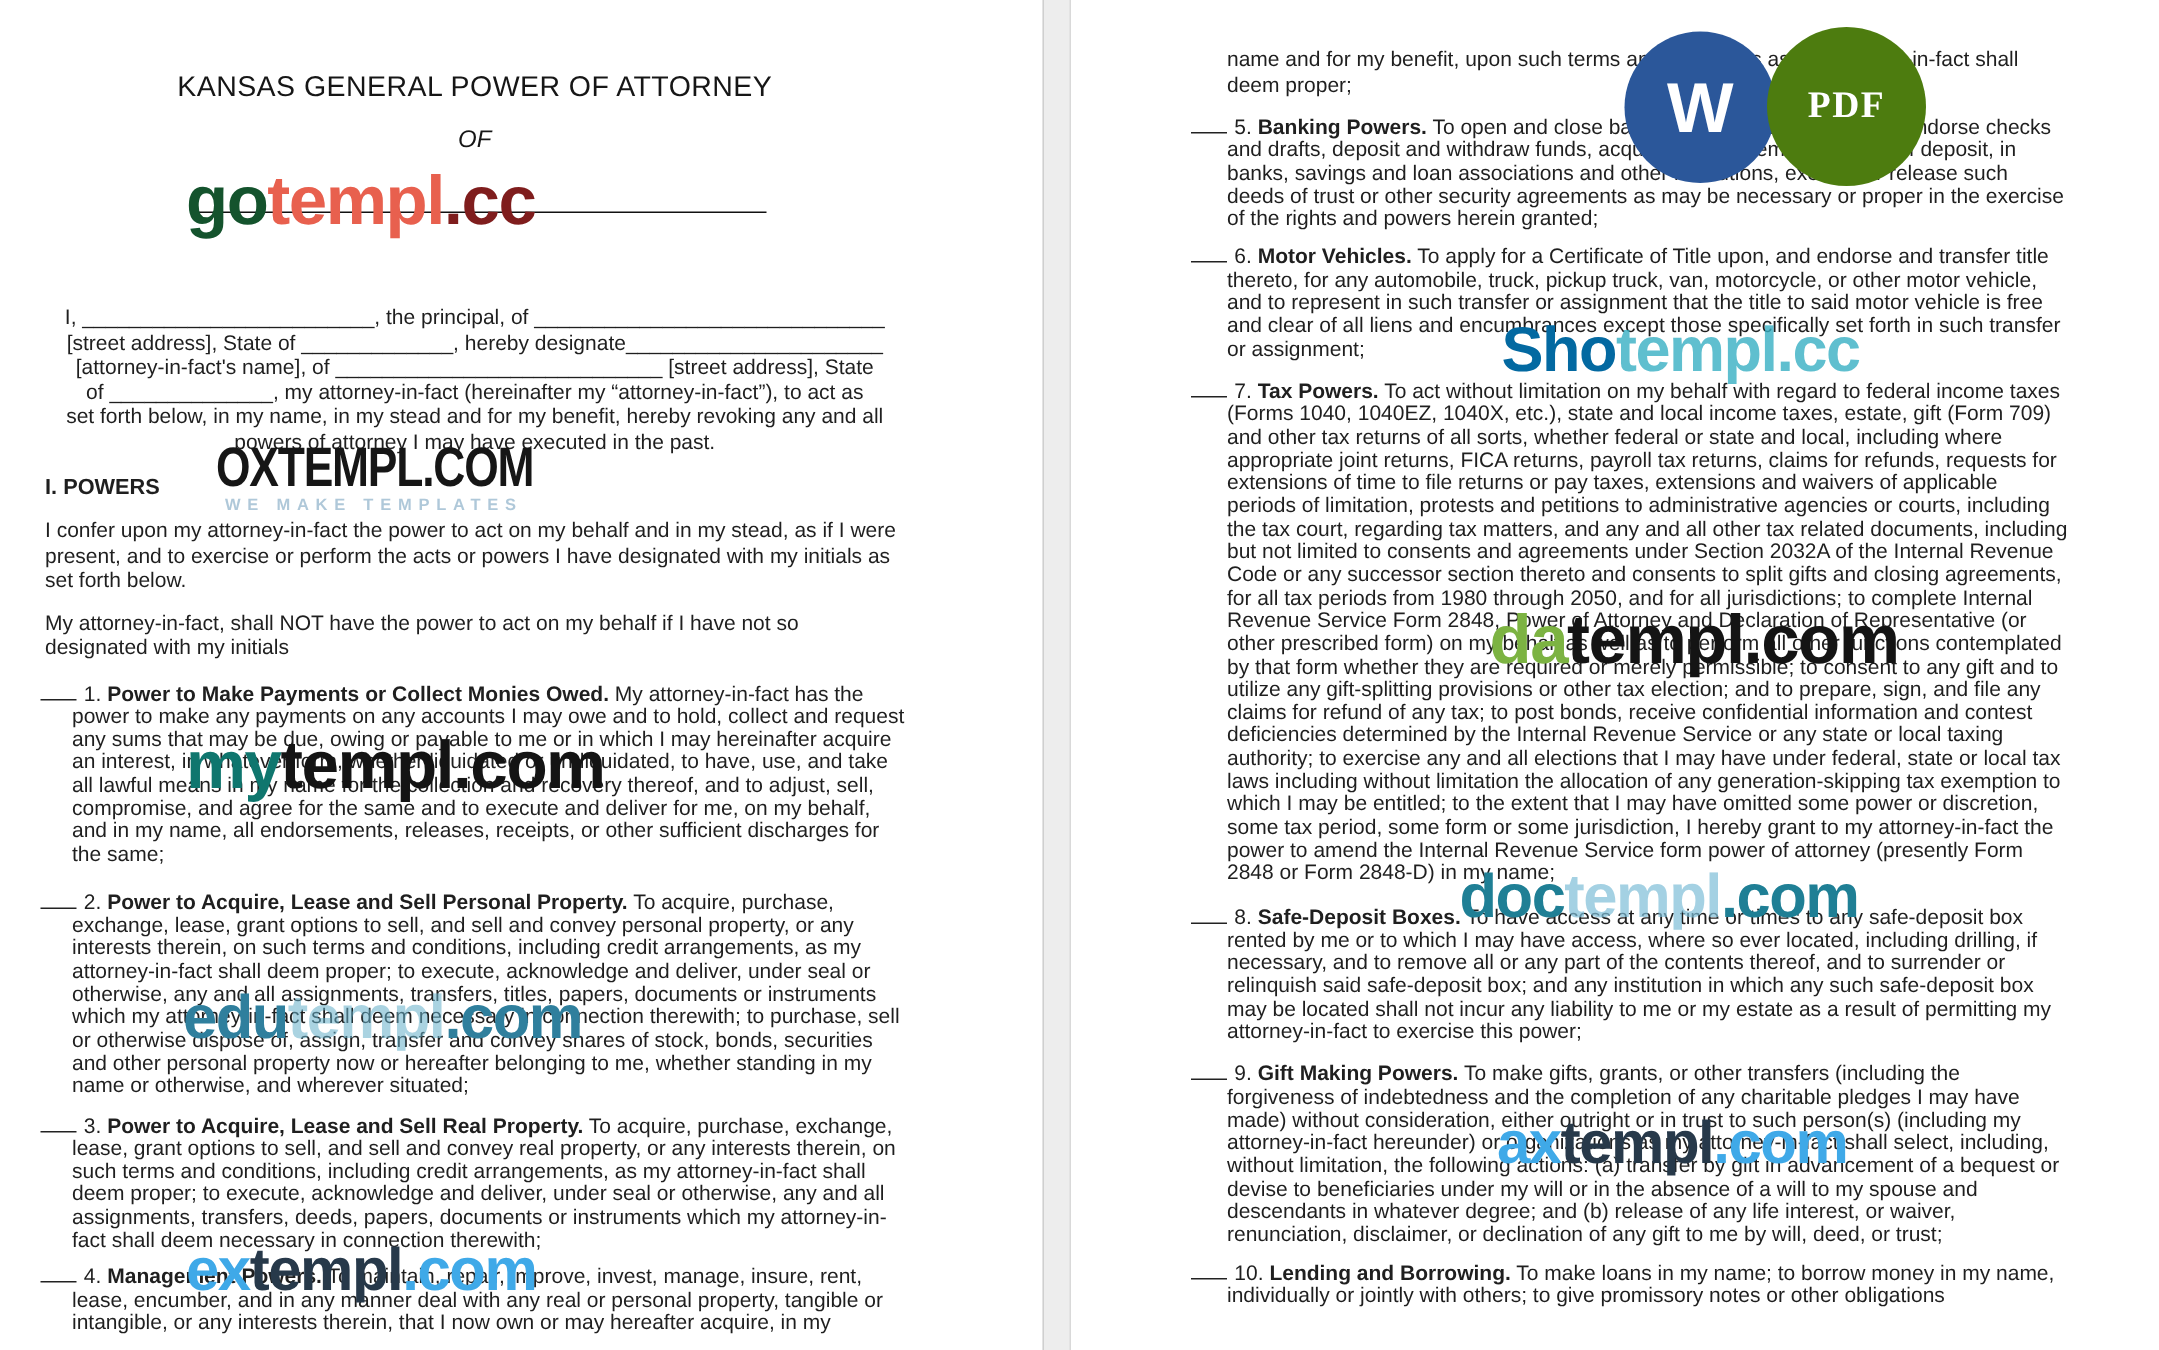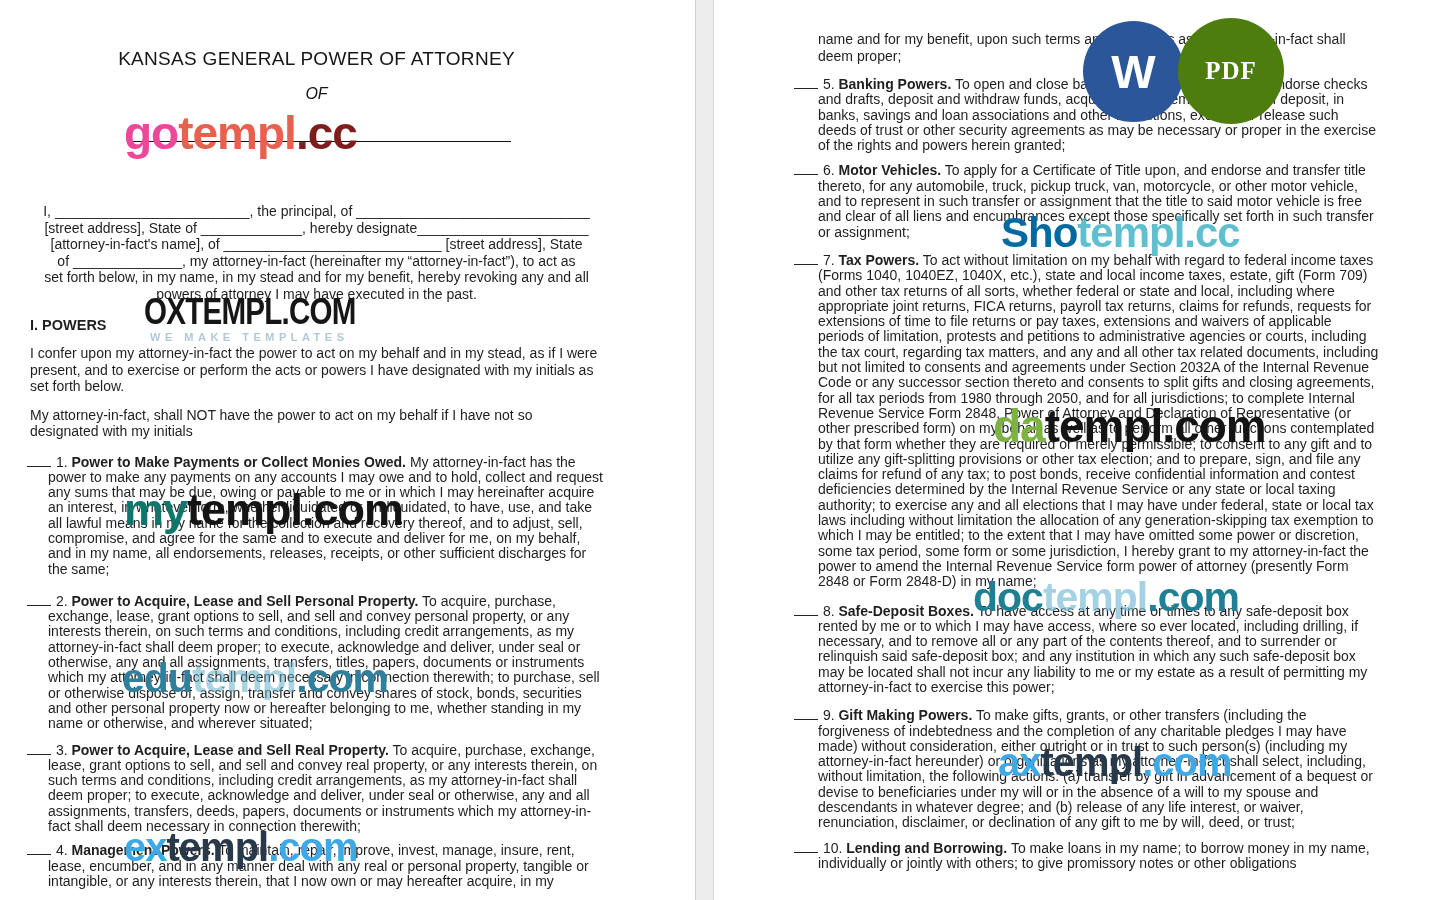--- a/index.html
+++ b/index.html
@@ -27,21 +27,21 @@
   .item b { font-weight:bold; }
   .i-blank { display:inline-block; width:24px; height:11px;
     border-bottom:1.4px solid #222; margin-right:1px; }
   .m15{margin-top:15px}.m17{margin-top:17px}.m11{margin-top:11px}.m9{margin-top:9px}
   .m13{margin-top:13px}.m10{margin-top:10px}.m14{margin-top:14px}
   .cont-para { line-height:16.5px; }
 
   
   .wm { position:absolute; font-weight:bold; white-space:nowrap; pointer-events:none; }
   .wm-gotempl { left:124px; top:106px; font-size:46px; letter-spacing:-1px; }
-  .c-goteal{color:#ec4899}.c-gocoral{color:#e8604e}.c-gocc{color:#7f1d1d}
+  .c-goteal{color:#14532d}.c-gocoral{color:#e8604e}.c-gocc{color:#7f1d1d}
   .wm-oxtempl { left:144px; top:291px; font-size:37px; font-weight:900; letter-spacing:-1px;
     color:#161616; transform:scaleX(.8); transform-origin:left top; }
   .wm-tagline { left:150px; top:331px; font-size:11px; font-weight:bold;
     letter-spacing:4.5px; color:rgba(110,155,185,.55); }
   .wm-mytempl { left:124px; top:484px; font-size:45px; letter-spacing:-1px; }
   .c-myyellow{color:#0f766e}.c-ink{color:#141414}
   .wm-edutempl { left:122px; top:655px; font-size:41px; letter-spacing:-1px; }
   .c-eduteal{color:#2f7f9d}.c-edulight{color:rgba(100,175,200,.55)}
   .wm-extempl { left:124px; top:825px; font-size:40px; letter-spacing:-1px; }
   .c-exblue{color:#3fa9e8}.c-exdark{color:#27394a}

